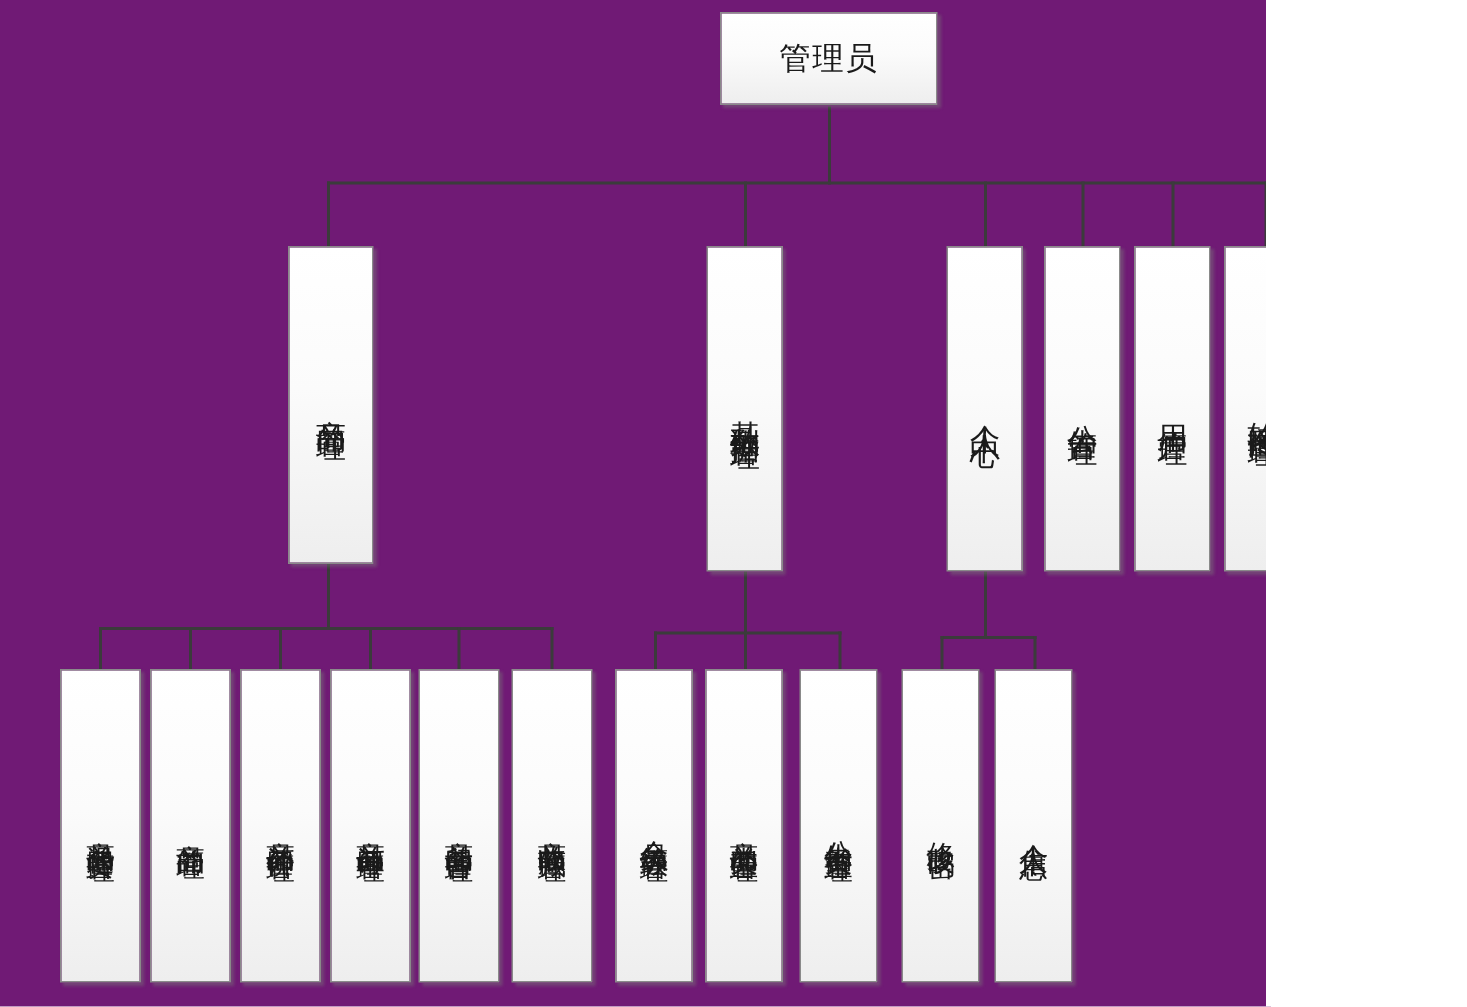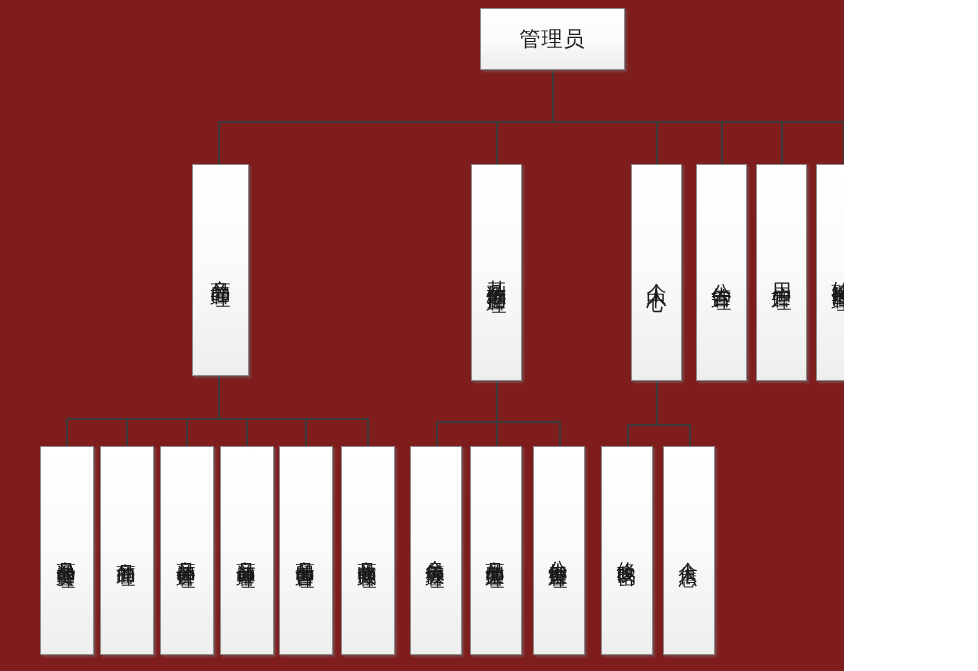--- a/index.html
+++ b/index.html
@@ -7,21 +7,21 @@
     padding: 0;
     background: #ffffff;
   }
   body {
     font-family: "DejaVu Sans", "Liberation Sans", sans-serif;
   }
   #chart-canvas {
     position: relative;
     width: 844px;
     height: 671px;
-    background: #7f1d1d;
+    background: #701a75;
     overflow: hidden;
   }
   
   .node {
     position: absolute;
     box-sizing: border-box;
     border: 1px solid #8a8a8a;
     background: linear-gradient(to bottom, #ffffff 0%, #fbfbfb 45%, #eeeeee 100%);
     box-shadow: 2px 2px 2px rgba(120,120,120,0.45);
     display: flex;

